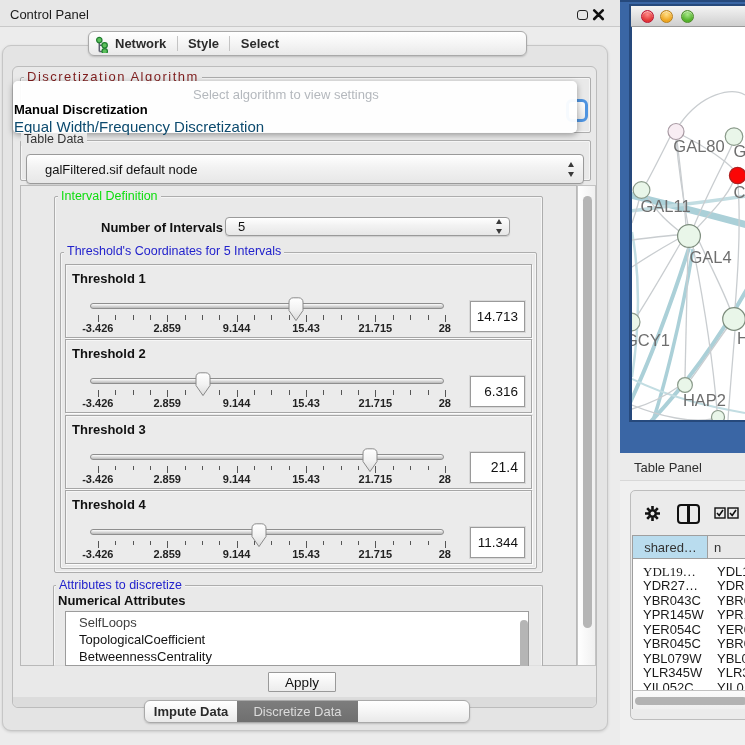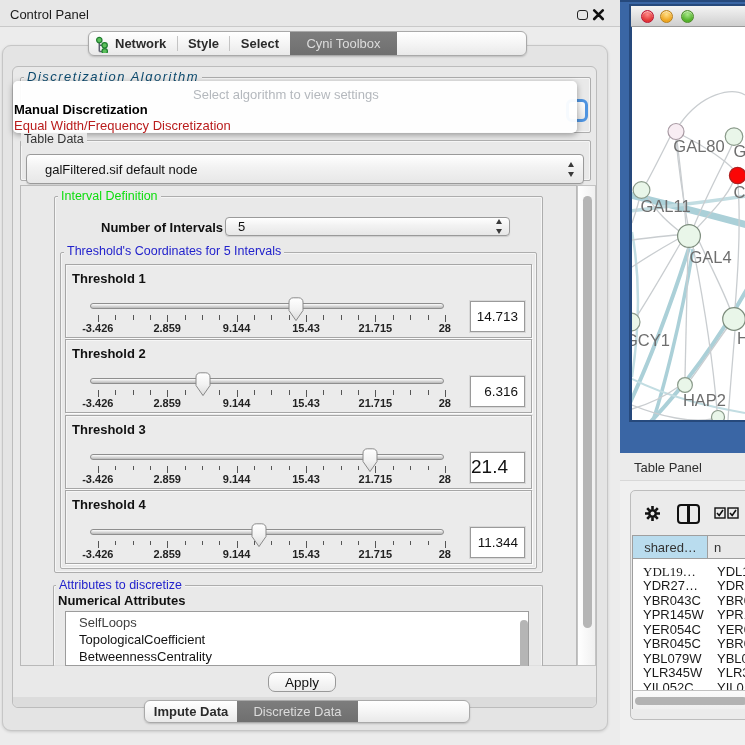--- a/index.html
+++ b/index.html
@@ -143,29 +143,28 @@
 <div class="tabseg" style="width:88px;justify-content:flex-start;padding-left:7px;"><svg width="13" height="19" viewBox="0 0 13 19" style="margin-right:6px;">
         <path d="M3.3 7 V17.6 M3.3 11.3 H8.6 M3.3 17.6 H8.7" stroke="#5a5f6e" stroke-width="1.5" fill="none"></path>
         <circle cx="3.3" cy="6.1" r="2.7" fill="#5cc05c" stroke="#1f7d2f" stroke-width="1.2"></circle>
         <circle cx="8.6" cy="11.3" r="2.7" fill="#5cc05c" stroke="#1f7d2f" stroke-width="1.2"></circle>
         <circle cx="8.7" cy="17.3" r="2.7" fill="#5cc05c" stroke="#1f7d2f" stroke-width="1.2"></circle>
       </svg>Network</div>
 <div class="tabsep"></div>
 <div class="tabseg" style="width:51px;">Style</div>
 <div class="tabsep"></div>
 <div class="tabseg" style="width:60px;">Select</div>
-<div class="tabseg tabdark" style="width:107px;">Cyni Toolbox</div>
 </div>
 <div class="abs etch" style="left:20px;top:77px;width:571px;height:56px;border-radius:2px;"></div>
-<div class="gtitle" style="left:24px;top:70px;color:#0c4a6e;font-size:13px;letter-spacing:1.5px;font-style:italic;">Discretization Algorithm</div>
+<div class="gtitle" style="left:24px;top:70px;color:#7f1d1d;font-size:13px;letter-spacing:1.5px;">Discretization Algorithm</div>
 <div class="abs" style="left:566px;top:99px;width:22px;height:23px;border:3px solid #4f94e0;border-radius:6px;background:linear-gradient(#fff,#e8e8e8);"></div>
 <div class="abs" style="left:13px;top:81px;width:564px;height:52px;background:rgba(255,255,255,0.95);border-radius:5px;box-shadow:0 2px 6px rgba(0,0,0,.35);"></div>
 <div class="abs" style="left:193px;top:87px;font-size:13px;color:#b4b8bd;">Select algorithm to view settings</div>
 <div class="abs bold" style="left:14px;top:102px;font-size:13px;color:#000;">Manual Discretization</div>
-<div class="abs" style="left:14px;top:117.5px;font-size:13px;color:#b91c1c;">Equal Width/Frequency Discretization</div>
+<div class="abs" style="left:14px;top:117.5px;font-size:15px;color:#0c4a6e;">Equal Width/Frequency Discretization</div>
 <div class="abs etch" style="left:20px;top:140px;width:571px;height:41px;"></div>
 <div class="gtitle" style="left:21px;top:133px;color:#333;font-size:12.5px;background:#e9e9e9;">Table Data</div>
 <div class="combo" style="left:26px;top:154px;width:558px;height:30px;">
     <div class="ctext">galFiltered.sif default node</div>
     <div class="stepper" style="right:8px;"></div>
   </div>
 <div class="abs" style="left:20px;top:185px;width:557px;height:481px;border:1px solid #b9b9b9;background:#e9e9e9;"></div>
 <div class="abs" style="left:577px;top:185px;width:19px;height:481px;background:linear-gradient(90deg,#ffffff,#f0f0f0);border:1px solid #c4c4c4;"></div>
 <div class="abs" style="left:582.5px;top:196px;width:9px;height:432px;border-radius:5px;background:#b5b5b5;"></div>
 <div class="abs etch" style="left:54px;top:196px;width:489px;height:377px;"></div>
@@ -187,29 +186,29 @@
     </defs>
   </svg>
 <div class="abs" style="left:65px;top:264px;width:467px;height:74px;background:#ebebeb;border:1px solid #a6a6a6;box-shadow:inset 1px 1px 0 #f6f6f6, 1px 1px 0 rgba(255,255,255,.85);"></div><div class="abs bold" style="left:72px;top:271px;font-size:13px;color:#111;">Threshold 1</div><div class="abs" style="left:90px;top:303px;width:354px;height:6px;border-radius:3px;background:linear-gradient(#fdfdfd,#b9b9b9);border:1px solid #8e8e8e;"></div><div class="abs" style="left:97.8px;top:315px;width:1px;height:7px;background:#555;"></div><div class="abs" style="left:115.2px;top:315px;width:1px;height:4.5px;background:#555;"></div><div class="abs" style="left:132.5px;top:315px;width:1px;height:4.5px;background:#555;"></div><div class="abs" style="left:149.8px;top:315px;width:1px;height:4.5px;background:#555;"></div><div class="abs" style="left:167.2px;top:315px;width:1px;height:7px;background:#555;"></div><div class="abs" style="left:184.6px;top:315px;width:1px;height:4.5px;background:#555;"></div><div class="abs" style="left:201.9px;top:315px;width:1px;height:4.5px;background:#555;"></div><div class="abs" style="left:219.2px;top:315px;width:1px;height:4.5px;background:#555;"></div><div class="abs" style="left:236.6px;top:315px;width:1px;height:7px;background:#555;"></div><div class="abs" style="left:253.9px;top:315px;width:1px;height:4.5px;background:#555;"></div><div class="abs" style="left:271.3px;top:315px;width:1px;height:4.5px;background:#555;"></div><div class="abs" style="left:288.7px;top:315px;width:1px;height:4.5px;background:#555;"></div><div class="abs" style="left:306.0px;top:315px;width:1px;height:7px;background:#555;"></div><div class="abs" style="left:323.4px;top:315px;width:1px;height:4.5px;background:#555;"></div><div class="abs" style="left:340.7px;top:315px;width:1px;height:4.5px;background:#555;"></div><div class="abs" style="left:358.1px;top:315px;width:1px;height:4.5px;background:#555;"></div><div class="abs" style="left:375.4px;top:315px;width:1px;height:7px;background:#555;"></div><div class="abs" style="left:392.8px;top:315px;width:1px;height:4.5px;background:#555;"></div><div class="abs" style="left:410.1px;top:315px;width:1px;height:4.5px;background:#555;"></div><div class="abs" style="left:427.5px;top:315px;width:1px;height:4.5px;background:#555;"></div><div class="abs" style="left:444.8px;top:315px;width:1px;height:7px;background:#555;"></div><div class="abs bold" style="left:67.8px;top:322px;width:60px;text-align:center;font-size:11px;color:#222;">-3.426</div><div class="abs bold" style="left:137.2px;top:322px;width:60px;text-align:center;font-size:11px;color:#222;">2.859</div><div class="abs bold" style="left:206.6px;top:322px;width:60px;text-align:center;font-size:11px;color:#222;">9.144</div><div class="abs bold" style="left:276.0px;top:322px;width:60px;text-align:center;font-size:11px;color:#222;">15.43</div><div class="abs bold" style="left:345.4px;top:322px;width:60px;text-align:center;font-size:11px;color:#222;">21.715</div><div class="abs bold" style="left:414.8px;top:322px;width:60px;text-align:center;font-size:11px;color:#222;">28</div><svg class="abs" style="left:288.1px;top:297px" width="16" height="25" viewBox="0 0 16 25">
 <path d="M1 5 a4.2 4.2 0 0 1 4.2 -4.2 h5.6 a4.2 4.2 0 0 1 4.2 4.2 v8.5 L8 23.6 L1 13.5 Z" fill="url(#thumbgrad)" stroke="#8a8a8a" stroke-width="1"></path>
   </svg><div class="abs" style="left:470px;top:301px;width:55px;height:31px;background:#fff;border:1px solid #9a9a9a;box-shadow:0 0 0 1px #d8d8d8;display:flex;align-items:center;justify-content:flex-end;padding-right:6px;font-size:13.5px;color:#111;">14.713</div>
 <div class="abs" style="left:65px;top:339px;width:467px;height:74px;background:#ebebeb;border:1px solid #a6a6a6;box-shadow:inset 1px 1px 0 #f6f6f6, 1px 1px 0 rgba(255,255,255,.85);"></div><div class="abs bold" style="left:72px;top:346px;font-size:13px;color:#111;">Threshold 2</div><div class="abs" style="left:90px;top:378px;width:354px;height:6px;border-radius:3px;background:linear-gradient(#fdfdfd,#b9b9b9);border:1px solid #8e8e8e;"></div><div class="abs" style="left:97.8px;top:390px;width:1px;height:7px;background:#555;"></div><div class="abs" style="left:115.2px;top:390px;width:1px;height:4.5px;background:#555;"></div><div class="abs" style="left:132.5px;top:390px;width:1px;height:4.5px;background:#555;"></div><div class="abs" style="left:149.8px;top:390px;width:1px;height:4.5px;background:#555;"></div><div class="abs" style="left:167.2px;top:390px;width:1px;height:7px;background:#555;"></div><div class="abs" style="left:184.6px;top:390px;width:1px;height:4.5px;background:#555;"></div><div class="abs" style="left:201.9px;top:390px;width:1px;height:4.5px;background:#555;"></div><div class="abs" style="left:219.2px;top:390px;width:1px;height:4.5px;background:#555;"></div><div class="abs" style="left:236.6px;top:390px;width:1px;height:7px;background:#555;"></div><div class="abs" style="left:253.9px;top:390px;width:1px;height:4.5px;background:#555;"></div><div class="abs" style="left:271.3px;top:390px;width:1px;height:4.5px;background:#555;"></div><div class="abs" style="left:288.7px;top:390px;width:1px;height:4.5px;background:#555;"></div><div class="abs" style="left:306.0px;top:390px;width:1px;height:7px;background:#555;"></div><div class="abs" style="left:323.4px;top:390px;width:1px;height:4.5px;background:#555;"></div><div class="abs" style="left:340.7px;top:390px;width:1px;height:4.5px;background:#555;"></div><div class="abs" style="left:358.1px;top:390px;width:1px;height:4.5px;background:#555;"></div><div class="abs" style="left:375.4px;top:390px;width:1px;height:7px;background:#555;"></div><div class="abs" style="left:392.8px;top:390px;width:1px;height:4.5px;background:#555;"></div><div class="abs" style="left:410.1px;top:390px;width:1px;height:4.5px;background:#555;"></div><div class="abs" style="left:427.5px;top:390px;width:1px;height:4.5px;background:#555;"></div><div class="abs" style="left:444.8px;top:390px;width:1px;height:7px;background:#555;"></div><div class="abs bold" style="left:67.8px;top:397px;width:60px;text-align:center;font-size:11px;color:#222;">-3.426</div><div class="abs bold" style="left:137.2px;top:397px;width:60px;text-align:center;font-size:11px;color:#222;">2.859</div><div class="abs bold" style="left:206.6px;top:397px;width:60px;text-align:center;font-size:11px;color:#222;">9.144</div><div class="abs bold" style="left:276.0px;top:397px;width:60px;text-align:center;font-size:11px;color:#222;">15.43</div><div class="abs bold" style="left:345.4px;top:397px;width:60px;text-align:center;font-size:11px;color:#222;">21.715</div><div class="abs bold" style="left:414.8px;top:397px;width:60px;text-align:center;font-size:11px;color:#222;">28</div><svg class="abs" style="left:195.4px;top:372px" width="16" height="25" viewBox="0 0 16 25">
 <path d="M1 5 a4.2 4.2 0 0 1 4.2 -4.2 h5.6 a4.2 4.2 0 0 1 4.2 4.2 v8.5 L8 23.6 L1 13.5 Z" fill="url(#thumbgrad)" stroke="#8a8a8a" stroke-width="1"></path>
   </svg><div class="abs" style="left:470px;top:376px;width:55px;height:31px;background:#fff;border:1px solid #9a9a9a;box-shadow:0 0 0 1px #d8d8d8;display:flex;align-items:center;justify-content:flex-end;padding-right:6px;font-size:13.5px;color:#111;">6.316</div>
 <div class="abs" style="left:65px;top:414.5px;width:467px;height:74px;background:#ebebeb;border:1px solid #a6a6a6;box-shadow:inset 1px 1px 0 #f6f6f6, 1px 1px 0 rgba(255,255,255,.85);"></div><div class="abs bold" style="left:72px;top:421.5px;font-size:13px;color:#111;">Threshold 3</div><div class="abs" style="left:90px;top:453.5px;width:354px;height:6px;border-radius:3px;background:linear-gradient(#fdfdfd,#b9b9b9);border:1px solid #8e8e8e;"></div><div class="abs" style="left:97.8px;top:465.5px;width:1px;height:7px;background:#555;"></div><div class="abs" style="left:115.2px;top:465.5px;width:1px;height:4.5px;background:#555;"></div><div class="abs" style="left:132.5px;top:465.5px;width:1px;height:4.5px;background:#555;"></div><div class="abs" style="left:149.8px;top:465.5px;width:1px;height:4.5px;background:#555;"></div><div class="abs" style="left:167.2px;top:465.5px;width:1px;height:7px;background:#555;"></div><div class="abs" style="left:184.6px;top:465.5px;width:1px;height:4.5px;background:#555;"></div><div class="abs" style="left:201.9px;top:465.5px;width:1px;height:4.5px;background:#555;"></div><div class="abs" style="left:219.2px;top:465.5px;width:1px;height:4.5px;background:#555;"></div><div class="abs" style="left:236.6px;top:465.5px;width:1px;height:7px;background:#555;"></div><div class="abs" style="left:253.9px;top:465.5px;width:1px;height:4.5px;background:#555;"></div><div class="abs" style="left:271.3px;top:465.5px;width:1px;height:4.5px;background:#555;"></div><div class="abs" style="left:288.7px;top:465.5px;width:1px;height:4.5px;background:#555;"></div><div class="abs" style="left:306.0px;top:465.5px;width:1px;height:7px;background:#555;"></div><div class="abs" style="left:323.4px;top:465.5px;width:1px;height:4.5px;background:#555;"></div><div class="abs" style="left:340.7px;top:465.5px;width:1px;height:4.5px;background:#555;"></div><div class="abs" style="left:358.1px;top:465.5px;width:1px;height:4.5px;background:#555;"></div><div class="abs" style="left:375.4px;top:465.5px;width:1px;height:7px;background:#555;"></div><div class="abs" style="left:392.8px;top:465.5px;width:1px;height:4.5px;background:#555;"></div><div class="abs" style="left:410.1px;top:465.5px;width:1px;height:4.5px;background:#555;"></div><div class="abs" style="left:427.5px;top:465.5px;width:1px;height:4.5px;background:#555;"></div><div class="abs" style="left:444.8px;top:465.5px;width:1px;height:7px;background:#555;"></div><div class="abs bold" style="left:67.8px;top:472.5px;width:60px;text-align:center;font-size:11px;color:#222;">-3.426</div><div class="abs bold" style="left:137.2px;top:472.5px;width:60px;text-align:center;font-size:11px;color:#222;">2.859</div><div class="abs bold" style="left:206.6px;top:472.5px;width:60px;text-align:center;font-size:11px;color:#222;">9.144</div><div class="abs bold" style="left:276.0px;top:472.5px;width:60px;text-align:center;font-size:11px;color:#222;">15.43</div><div class="abs bold" style="left:345.4px;top:472.5px;width:60px;text-align:center;font-size:11px;color:#222;">21.715</div><div class="abs bold" style="left:414.8px;top:472.5px;width:60px;text-align:center;font-size:11px;color:#222;">28</div><svg class="abs" style="left:361.9px;top:447.5px" width="16" height="25" viewBox="0 0 16 25">
 <path d="M1 5 a4.2 4.2 0 0 1 4.2 -4.2 h5.6 a4.2 4.2 0 0 1 4.2 4.2 v8.5 L8 23.6 L1 13.5 Z" fill="url(#thumbgrad)" stroke="#8a8a8a" stroke-width="1"></path>
-  </svg><div class="abs" style="left:470px;top:451.5px;width:55px;height:31px;background:#fff;border:1px solid #9a9a9a;box-shadow:0 0 0 1px #d8d8d8;display:flex;align-items:center;justify-content:flex-end;padding-right:16px;font-size:19px;color:#111;">21.4</div>
+  </svg><div class="abs" style="left:470px;top:451.5px;width:55px;height:31px;background:#fff;border:1px solid #9a9a9a;box-shadow:0 0 0 1px #d8d8d8;display:flex;align-items:center;justify-content:flex-end;padding-right:6px;font-size:14px;color:#111;">21.4</div>
 <div class="abs" style="left:65px;top:489.5px;width:467px;height:74px;background:#ebebeb;border:1px solid #a6a6a6;box-shadow:inset 1px 1px 0 #f6f6f6, 1px 1px 0 rgba(255,255,255,.85);"></div><div class="abs bold" style="left:72px;top:496.5px;font-size:13px;color:#111;">Threshold 4</div><div class="abs" style="left:90px;top:528.5px;width:354px;height:6px;border-radius:3px;background:linear-gradient(#fdfdfd,#b9b9b9);border:1px solid #8e8e8e;"></div><div class="abs" style="left:97.8px;top:540.5px;width:1px;height:7px;background:#555;"></div><div class="abs" style="left:115.2px;top:540.5px;width:1px;height:4.5px;background:#555;"></div><div class="abs" style="left:132.5px;top:540.5px;width:1px;height:4.5px;background:#555;"></div><div class="abs" style="left:149.8px;top:540.5px;width:1px;height:4.5px;background:#555;"></div><div class="abs" style="left:167.2px;top:540.5px;width:1px;height:7px;background:#555;"></div><div class="abs" style="left:184.6px;top:540.5px;width:1px;height:4.5px;background:#555;"></div><div class="abs" style="left:201.9px;top:540.5px;width:1px;height:4.5px;background:#555;"></div><div class="abs" style="left:219.2px;top:540.5px;width:1px;height:4.5px;background:#555;"></div><div class="abs" style="left:236.6px;top:540.5px;width:1px;height:7px;background:#555;"></div><div class="abs" style="left:253.9px;top:540.5px;width:1px;height:4.5px;background:#555;"></div><div class="abs" style="left:271.3px;top:540.5px;width:1px;height:4.5px;background:#555;"></div><div class="abs" style="left:288.7px;top:540.5px;width:1px;height:4.5px;background:#555;"></div><div class="abs" style="left:306.0px;top:540.5px;width:1px;height:7px;background:#555;"></div><div class="abs" style="left:323.4px;top:540.5px;width:1px;height:4.5px;background:#555;"></div><div class="abs" style="left:340.7px;top:540.5px;width:1px;height:4.5px;background:#555;"></div><div class="abs" style="left:358.1px;top:540.5px;width:1px;height:4.5px;background:#555;"></div><div class="abs" style="left:375.4px;top:540.5px;width:1px;height:7px;background:#555;"></div><div class="abs" style="left:392.8px;top:540.5px;width:1px;height:4.5px;background:#555;"></div><div class="abs" style="left:410.1px;top:540.5px;width:1px;height:4.5px;background:#555;"></div><div class="abs" style="left:427.5px;top:540.5px;width:1px;height:4.5px;background:#555;"></div><div class="abs" style="left:444.8px;top:540.5px;width:1px;height:7px;background:#555;"></div><div class="abs bold" style="left:67.8px;top:547.5px;width:60px;text-align:center;font-size:11px;color:#222;">-3.426</div><div class="abs bold" style="left:137.2px;top:547.5px;width:60px;text-align:center;font-size:11px;color:#222;">2.859</div><div class="abs bold" style="left:206.6px;top:547.5px;width:60px;text-align:center;font-size:11px;color:#222;">9.144</div><div class="abs bold" style="left:276.0px;top:547.5px;width:60px;text-align:center;font-size:11px;color:#222;">15.43</div><div class="abs bold" style="left:345.4px;top:547.5px;width:60px;text-align:center;font-size:11px;color:#222;">21.715</div><div class="abs bold" style="left:414.8px;top:547.5px;width:60px;text-align:center;font-size:11px;color:#222;">28</div><svg class="abs" style="left:250.9px;top:522.5px" width="16" height="25" viewBox="0 0 16 25">
 <path d="M1 5 a4.2 4.2 0 0 1 4.2 -4.2 h5.6 a4.2 4.2 0 0 1 4.2 4.2 v8.5 L8 23.6 L1 13.5 Z" fill="url(#thumbgrad)" stroke="#8a8a8a" stroke-width="1"></path>
   </svg><div class="abs" style="left:470px;top:526.5px;width:55px;height:31px;background:#fff;border:1px solid #9a9a9a;box-shadow:0 0 0 1px #d8d8d8;display:flex;align-items:center;justify-content:flex-end;padding-right:6px;font-size:13.5px;color:#111;">11.344</div>
 <div class="abs etch" style="left:53px;top:585px;width:490px;height:81px;border-bottom:none;border-radius:2px 2px 0 0;"></div>
 <div class="gtitle" style="left:56px;top:579px;color:#2222cc;font-size:12.5px;">Attributes to discretize</div>
 <div class="abs bold" style="left:58px;top:593px;font-size:13px;color:#111;">Numerical Attributes</div>
 <div class="abs" style="left:65px;top:611px;width:464px;height:55px;background:#fff;border:1px solid #9c9c9c;overflow:hidden;">
 <div style="position:absolute;left:13px;top:3.0px;font-size:13px;color:#404040;">SelfLoops</div>
 <div style="position:absolute;left:13px;top:19.8px;font-size:13px;color:#111;">TopologicalCoefficient</div>
 <div style="position:absolute;left:13px;top:36.6px;font-size:13px;color:#111;">BetweennessCentrality</div>
 </div>
 <div class="abs" style="left:519.5px;top:620px;width:8px;height:46px;background:#b5b5b5;border-radius:4px 4px 0 0;"></div>
-<div class="abs" style="left:268px;top:672px;width:68px;height:20px;border:1px solid #999;border-radius:7px;background:linear-gradient(#ffffff,#ececec);display:flex;align-items:center;justify-content:center;font-size:13.5px;color:#111;">Apply</div>
+<div class="abs" style="left:268px;top:672px;width:68px;height:20px;border:1px solid #999;border-radius:1px;background:linear-gradient(#ffffff,#ececec);display:flex;align-items:center;justify-content:center;font-size:13.5px;color:#111;">Apply</div>
 <div class="tabbar" style="left:144px;top:700px;width:326px;height:23px;">
 <div class="tabseg" style="width:92px;">Impute Data</div>
 <div class="tabseg tabdark" style="width:121px;">Discretize Data</div>
 </div>
 </body></html>

